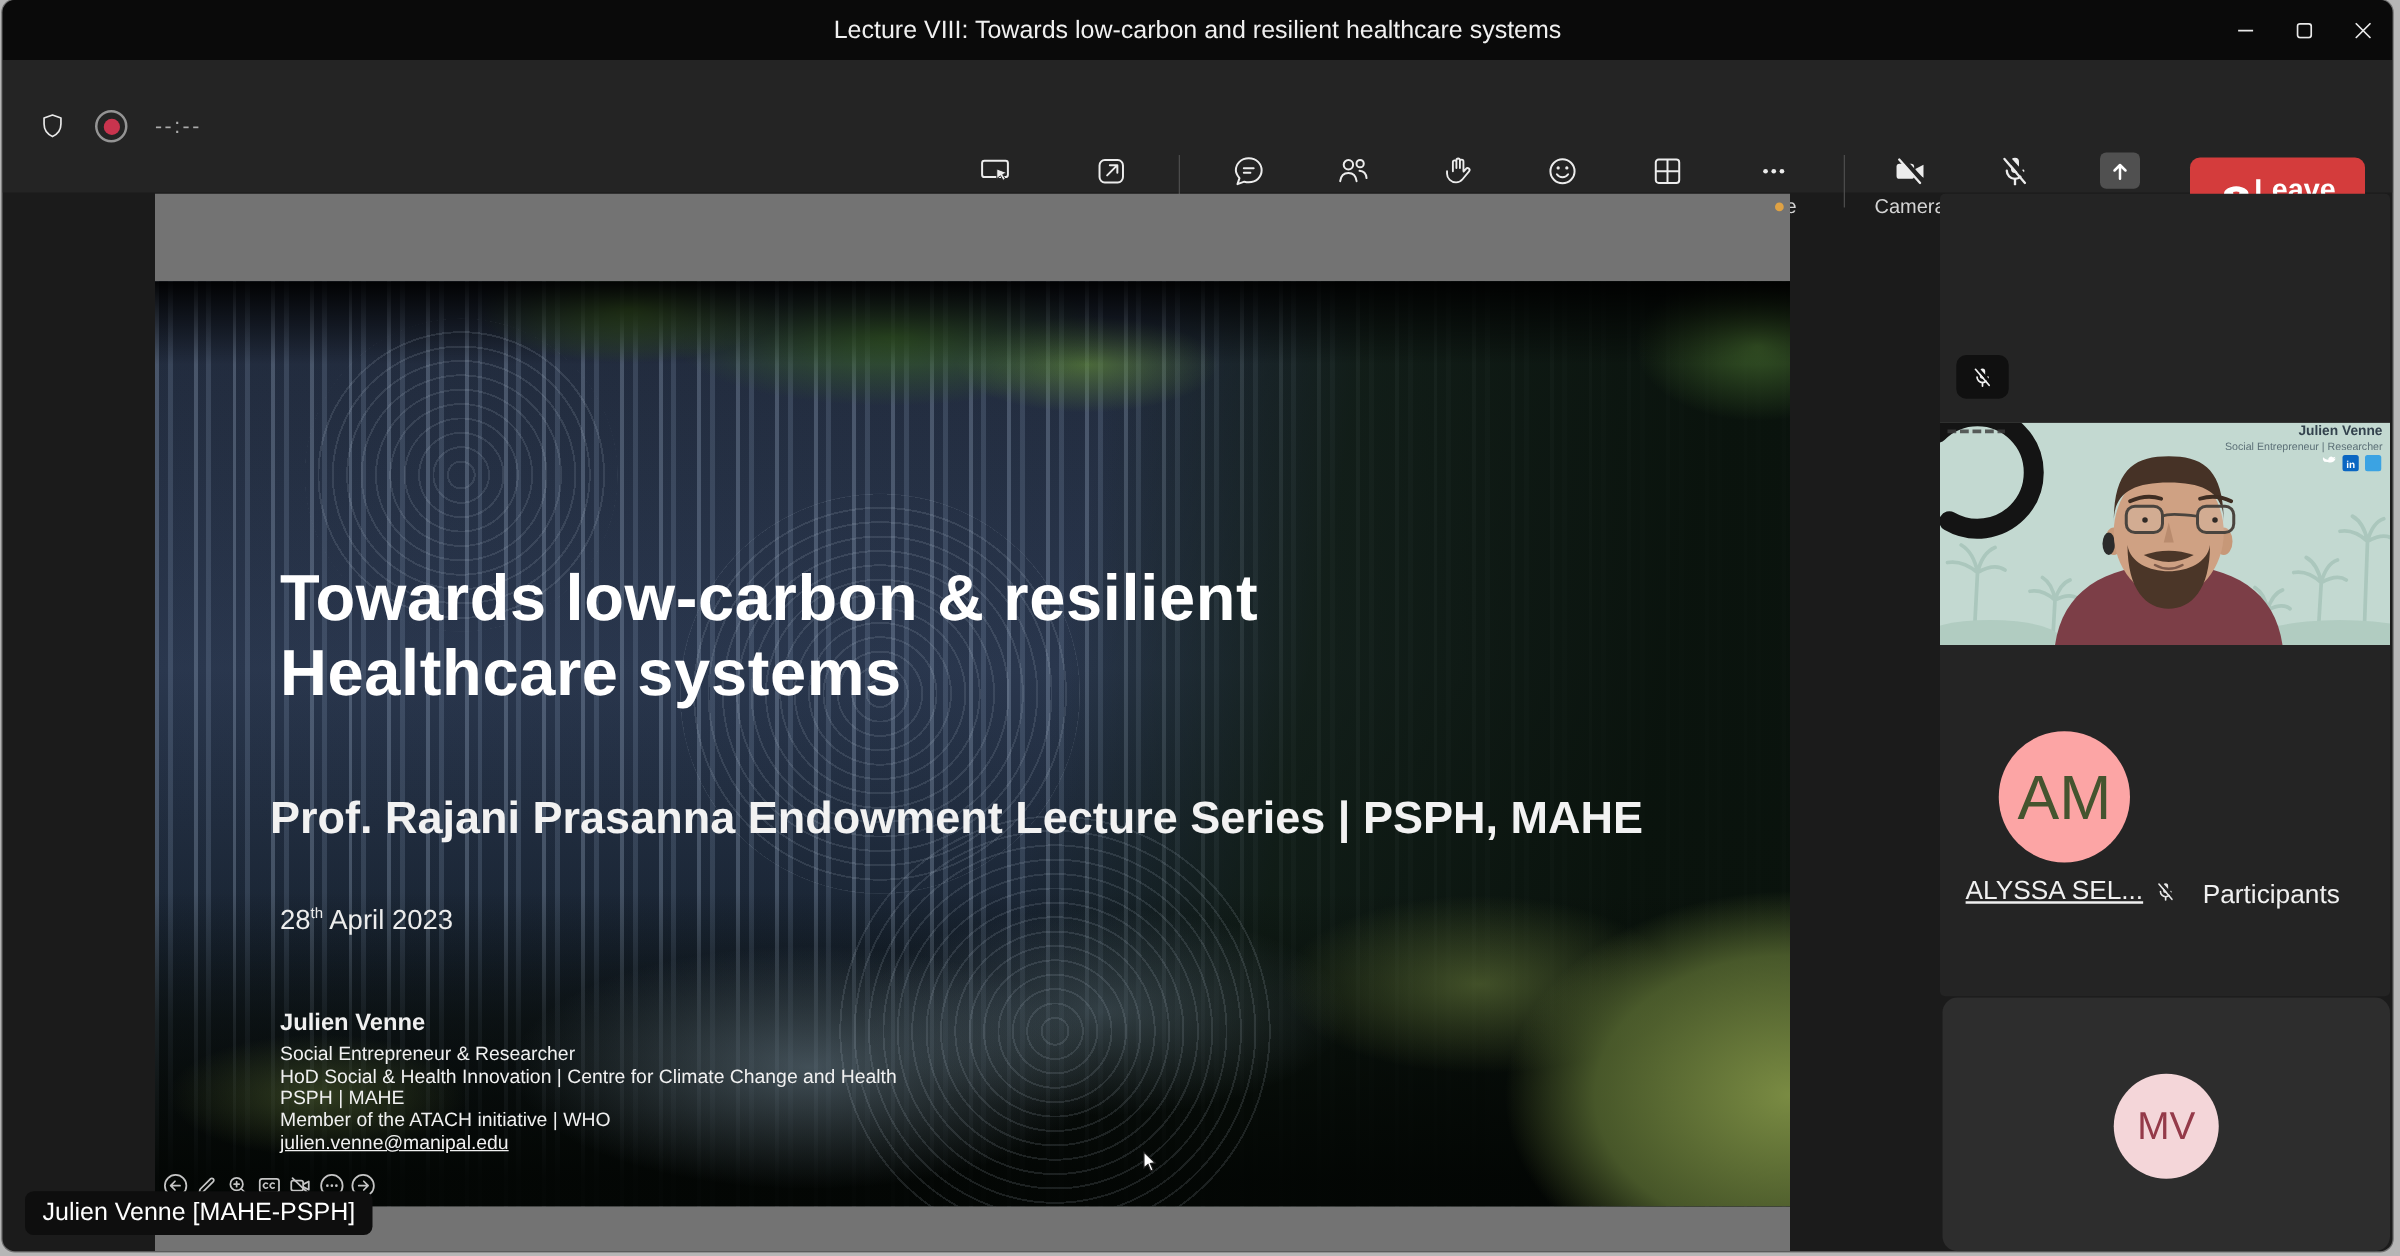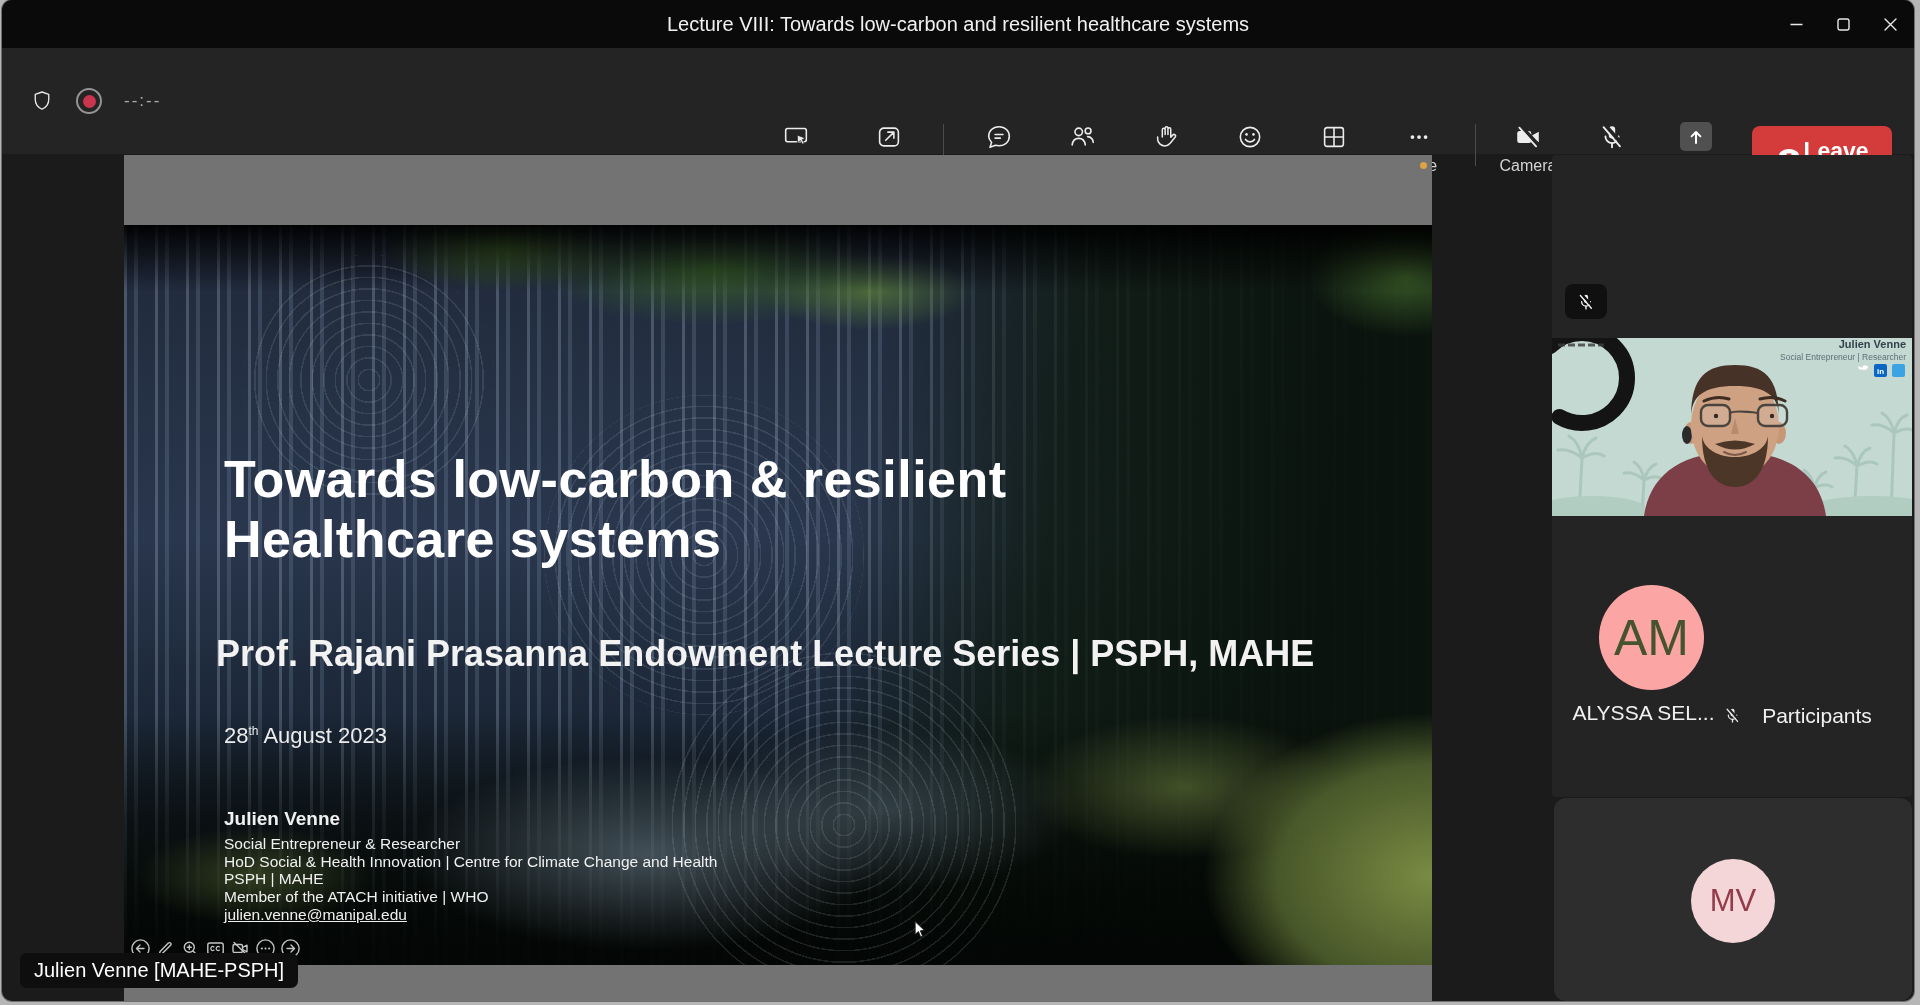--- a/index.html
+++ b/index.html
@@ -65,22 +65,22 @@
     border-radius:7px;padding:0 14px;color:#fff;font-size:20px;white-space:nowrap;}
   
   #panel1{left:1550px;top:155px;width:360px;height:642px;background:#242424;border-radius:4px;}
   #mic-indicator{position:absolute;left:13px;top:129px;width:42px;height:35px;background:#101010;
     border-radius:8px;display:flex;align-items:center;justify-content:center;}
   #video-tile{position:absolute;left:0;top:183px;width:360px;height:178px;overflow:hidden;}
   .avatar{position:absolute;border-radius:50%;display:flex;align-items:center;justify-content:center;font-weight:400;}
   #avatar-am{left:47px;top:430px;width:105px;height:105px;background:#fca5a5;color:#45542f;font-size:50px;justify-content:center;}
   #avatar-23{left:212px;top:427px;width:104px;height:104px;background:#060606;border:1px solid #8f8f8f;
     color:#fff;font-size:30px;box-sizing:border-box;}
-  #alyssa-row{position:absolute;left:10px;top:546px;width:190px;display:flex;align-items:flex-end;
-    justify-content:center;gap:8px;color:#f0f0f0;font-size:21px;}
+  #alyssa-row{position:absolute;left:10px;top:546px;width:190px;display:flex;align-items:center;
+    justify-content:center;gap:8px;color:#f0f0f0;font-size:21px;text-decoration:underline;}
   #participants-label{position:absolute;left:180px;top:549px;width:170px;text-align:center;color:#f0f0f0;font-size:21px;}
   #panel2{left:1552px;top:798px;width:358px;height:203px;background:#2d2d2d;border-radius:12px;}
   #avatar-mv{left:137px;top:61px;width:84px;height:84px;background:#f4d6d9;color:#943a49;font-size:31px;}
   #cursor{position:absolute;left:790px;top:696px;}
 </style>
 </head>
 <body>
 
 <div id="window">
 
@@ -218,21 +218,21 @@
     <div id="slide">
       <div class="ring" style="left:420px;top:170px;width:320px;height:320px;"></div>
       <div class="ring" style="left:540px;top:420px;width:360px;height:360px;"></div>
       <div class="ring" style="left:120px;top:30px;width:250px;height:250px;"></div>
 
       <div id="slide-title">
         <div>Towards low-carbon &amp; resilient</div>
         <div>Healthcare systems</div>
       </div>
       <div id="slide-subtitle">Prof. Rajani Prasanna Endowment Lecture Series | PSPH, MAHE</div>
-      <div id="slide-date"><span>28</span><sup>th</sup><span> August 2023</span></div>
+      <div id="slide-date"><span>28</span><sup>th</sup><span> April 2023</span></div>
       <div id="presenter-block">
         <div class="pname">Julien Venne</div>
         <div class="pline">Social Entrepreneur &amp; Researcher</div>
         <div class="pline">HoD Social &amp; Health Innovation | Centre for Climate Change and Health</div>
         <div class="pline">PSPH | MAHE</div>
         <div class="pline">Member of the ATACH initiative | WHO</div>
         <div class="pemail">julien.venne@manipal.edu</div>
       </div>
       <div id="cursor">
         <svg width="12" height="17" viewBox="0 0 9 14">

